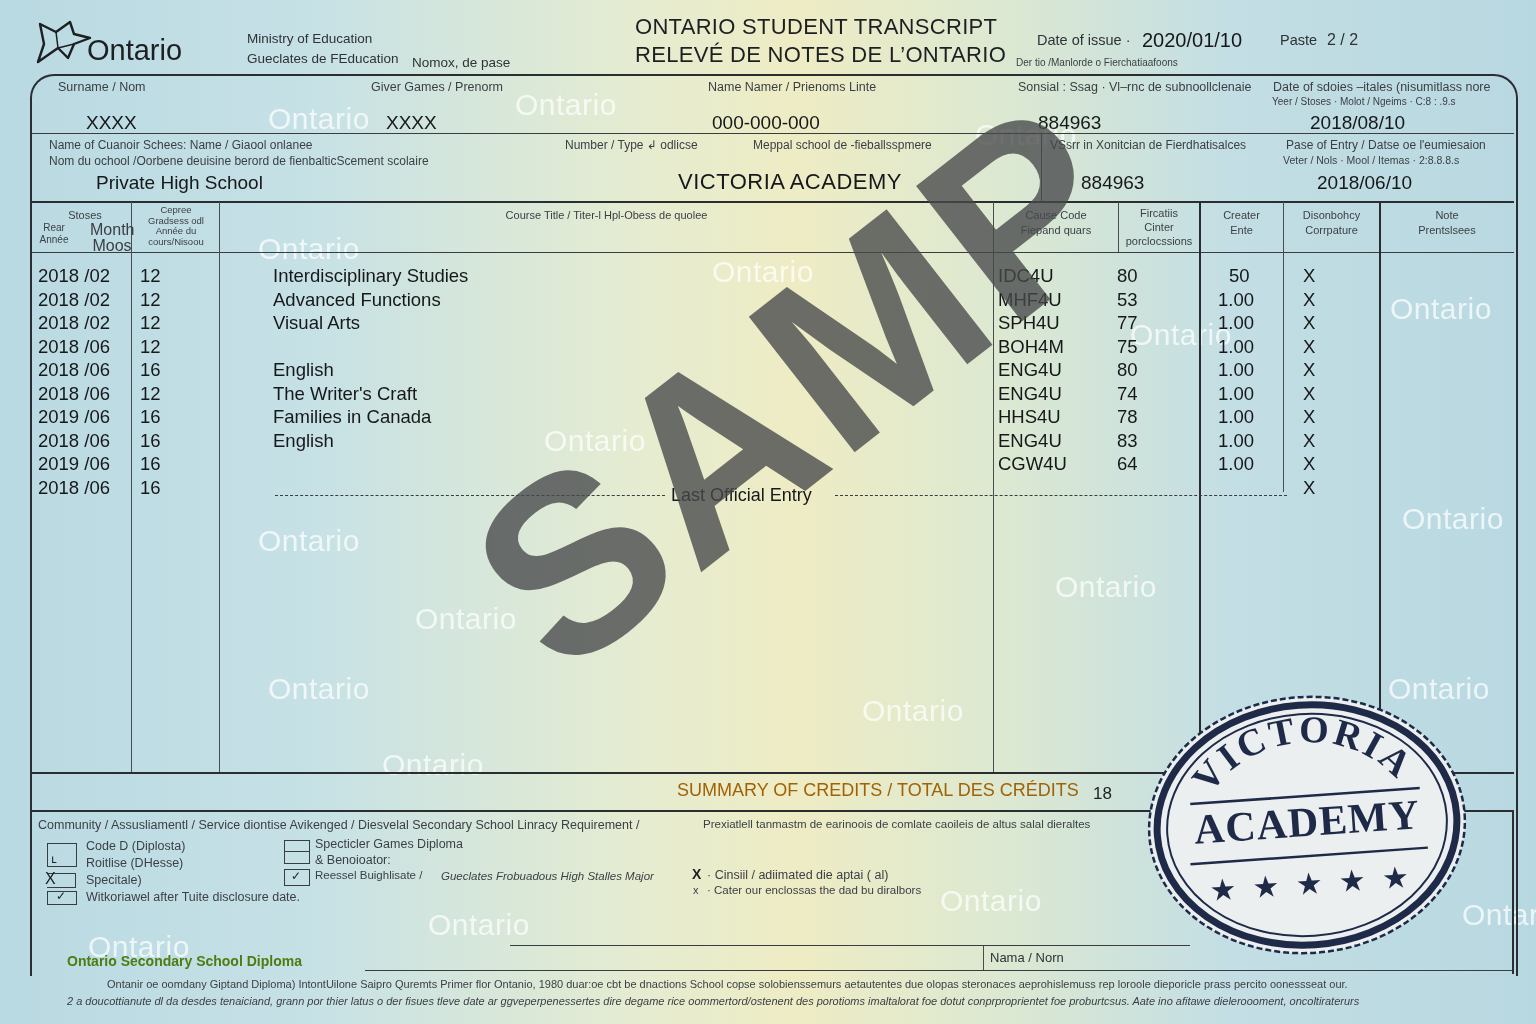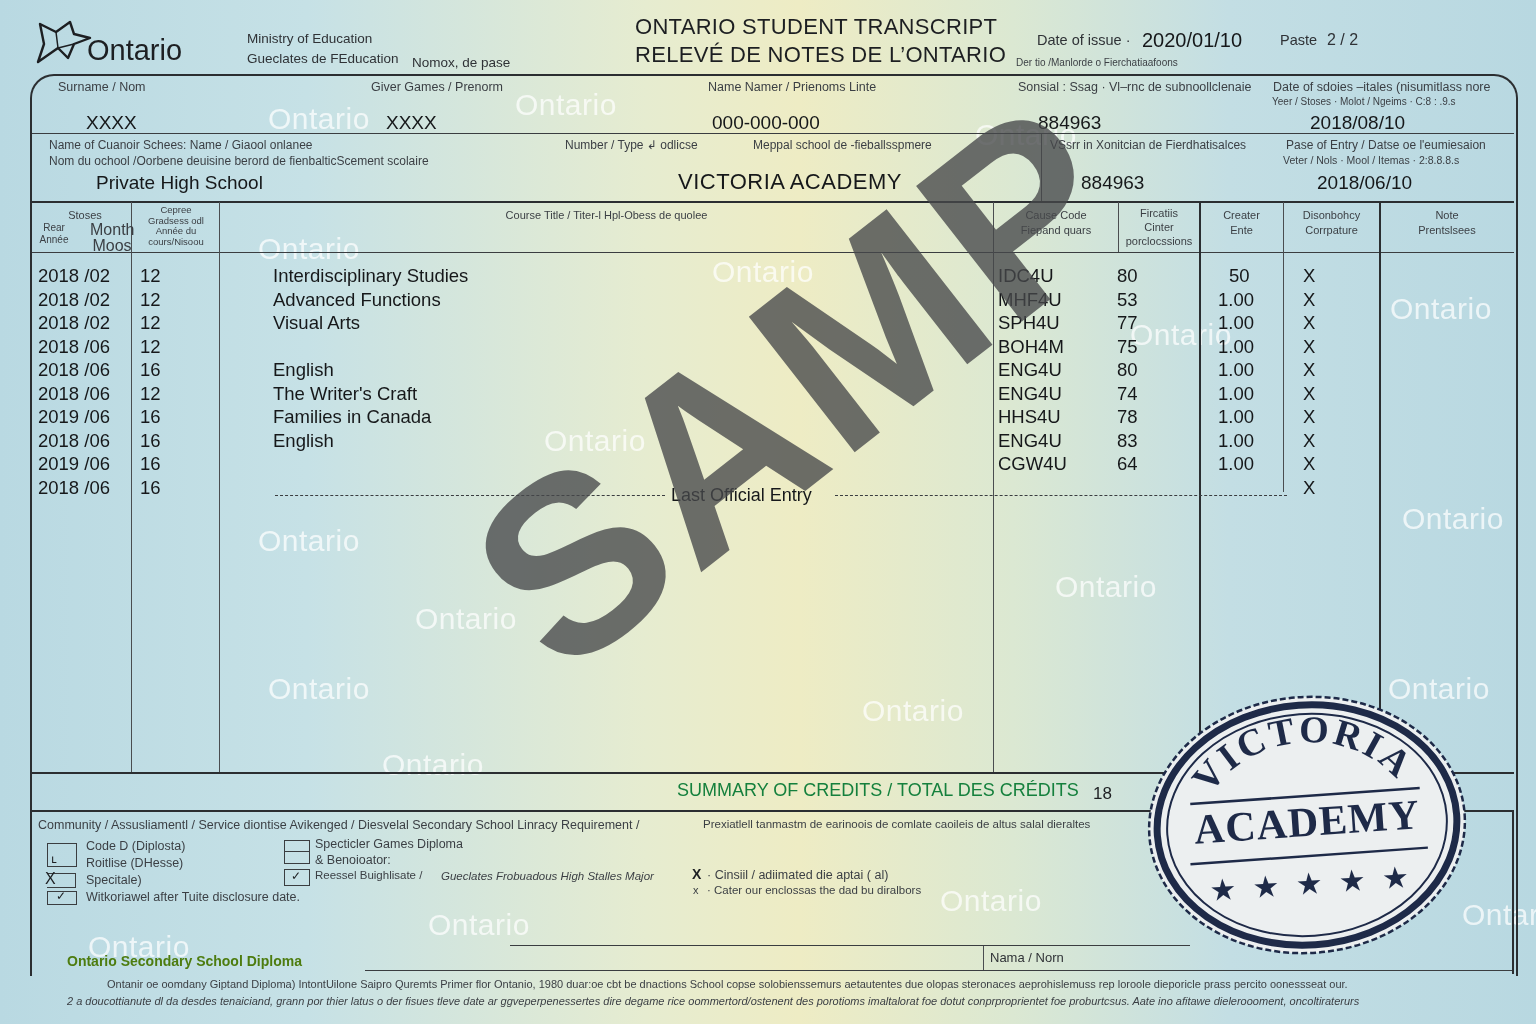--- a/index.html
+++ b/index.html
@@ -229,21 +229,21 @@
   </div>
 
   <div class="abs" style="left:275px;top:495px;width:390px;border-top:1.5px dashed #3a3d40;"></div>
   <div class="abs" style="left:671px;top:485px;font-size:18px;color:#16181a;">Last Official Entry</div>
   <div class="abs" style="left:835px;top:495px;width:452px;border-top:1.5px dashed #3a3d40;"></div>
 </div>
 
 <div class="samp">SAMP</div>
 
 <div>
-  <div class="abs" style="left:677px;top:780px;font-size:18px;color:#15803d;">SUMMARY OF CREDITS / TOTAL DES CRÉDITS</div>
+  <div class="abs" style="left:677px;top:780px;font-size:18px;color:#a16207;">SUMMARY OF CREDITS / TOTAL DES CRÉDITS</div>
   <div class="abs" style="left:1093px;top:784px;font-size:17px;color:#1d1f22;">18</div>
 </div>
 
 <div>
   <div class="note" style="left:38px;top:818px;">Community / Assusliamentl / Service diontise Avikenged / Diesvelal Secondary School Linracy Requirement /</div>
   <div class="fine" style="left:703px;top:818px;font-style:normal;font-size:11.5px;">Prexiatlell tanmastm de earinoois de comlate caoileis de altus salal dieraltes</div>
 
   <div class="chk" style="left:47px;top:843px;width:28px;height:22px;">
     <span class="abs" style="left:3px;top:8px;font-size:12px;">ւ</span>
   </div>

